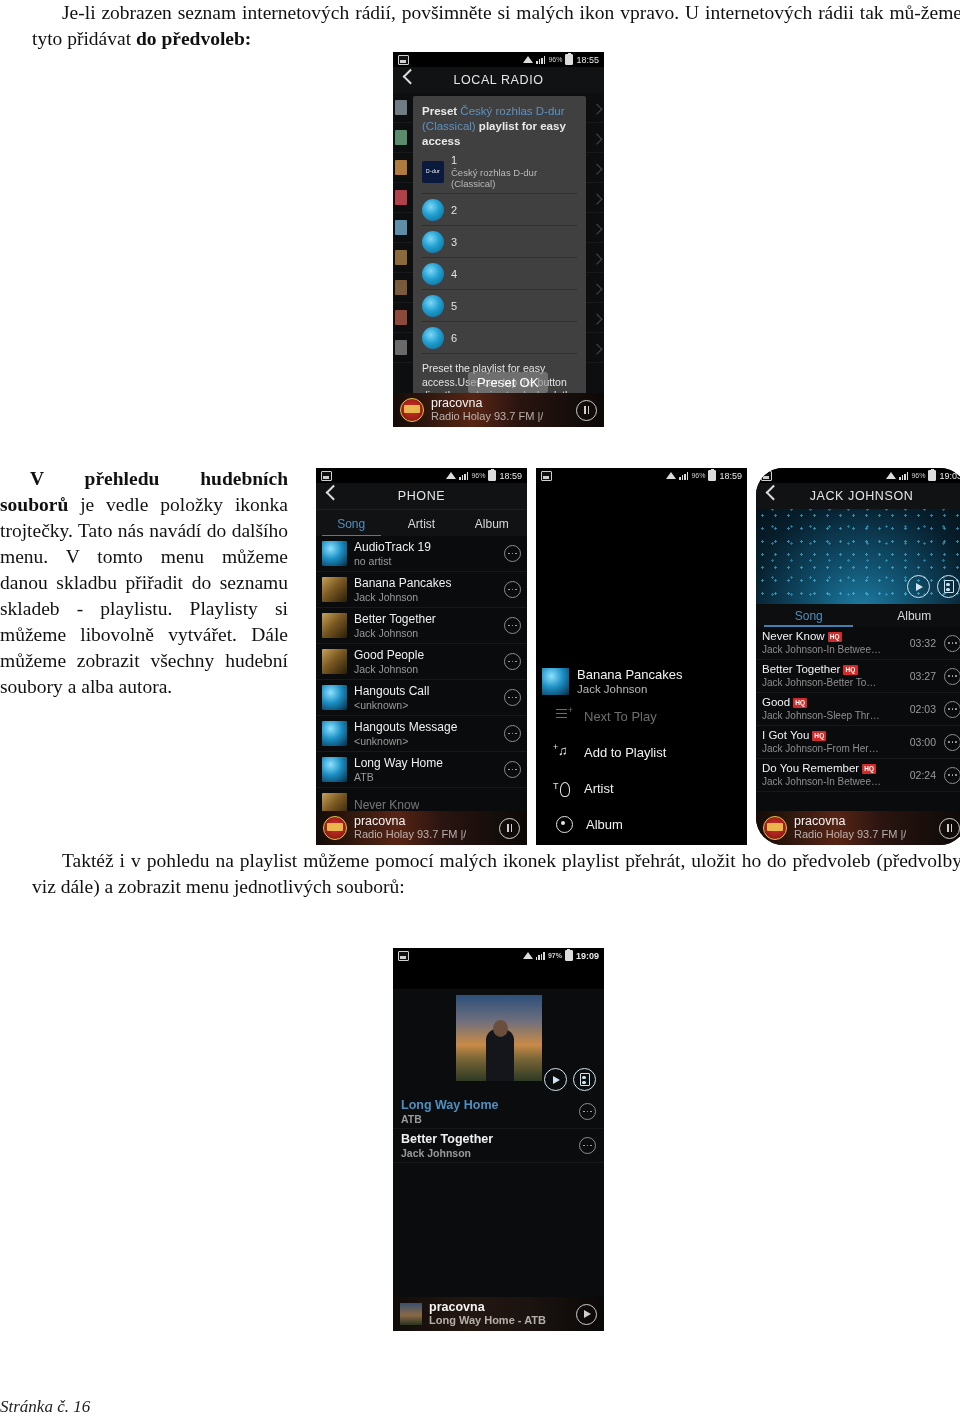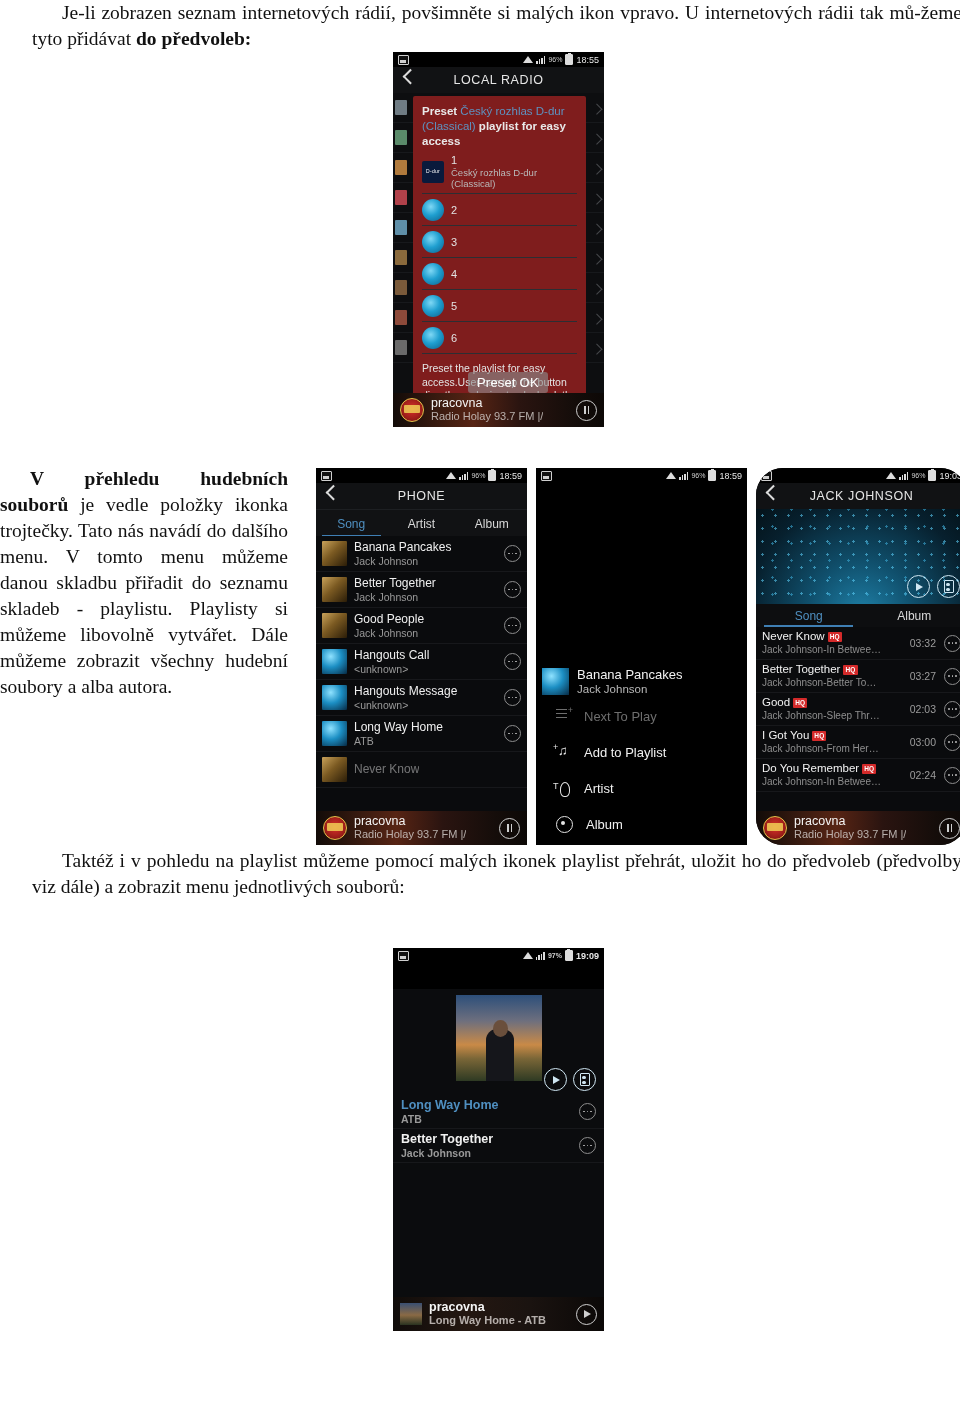--- a/index.html
+++ b/index.html
@@ -74,21 +74,21 @@
   .play-g{width:0;height:0;border-left:7px solid #cfcfcf;border-top:4.5px solid transparent;
           border-bottom:4.5px solid transparent;margin-left:2px;}
 
   
   #shot-local-radio{left:374px;top:52px;width:211px;height:375px;}
   .lr-body{position:absolute;left:0;right:0;top:41px;bottom:0;background:#0d0e10;}
   .lr-bgrow{position:relative;height:29px;border-bottom:1px solid #17191c;display:flex;align-items:center;}
   .lr-bgchip{width:12px;height:15px;margin-left:2px;border-radius:1px;}
   .lr-arrow{position:absolute;right:6px;top:50%;transform:translateY(-50%);
             width:7px;height:7px;border-right:1.4px solid #46484b;border-top:1.4px solid #46484b;rotate:45deg;}
-  .lr-overlay{position:absolute;left:20px;right:18px;top:44px;background:#7f1d1d;
+  .lr-overlay{position:absolute;left:20px;right:18px;top:44px;background:#404040;
               border-radius:2px;padding:8px 9px 0 9px;box-sizing:border-box;}
   .lr-ovl-head{font-size:11.5px;line-height:15px;color:#e9e9e9;font-weight:bold;}
   .lr-ovl-head .blue{color:#5e92c0;font-weight:normal;}
   .lr-item{display:flex;align-items:center;gap:7px;padding:5px 0 4px 0;border-bottom:1px solid #2c2e33;}
   .lr-thumb{width:22px;height:22px;border-radius:50%;flex:0 0 auto;
             background:radial-gradient(circle at 40% 35%,#7fd8f5 0%,#1f9fd0 45%,#0c5f8a 100%);}
   .lr-thumb.sq{border-radius:2px;background:#0a1a3c;position:relative;overflow:hidden;}
   .lr-thumb.sq::after{content:"D-dur";position:absolute;left:4px;top:7px;color:#fff;font-size:5px;letter-spacing:.3px;}
   .lr-num{color:#e2e2e2;font-size:11px;line-height:12px;}
   .lr-sub{color:#b9b9b9;font-size:9.5px;line-height:11px;margin-top:1px;}
@@ -336,20 +336,32 @@
       <span class="backarrow"></span>
       <span class="shot-title">PHONE</span>
     </div>
     <div class="tabs">
       <span class="tab active">Song</span>
       <span class="tab">Artist</span>
       <span class="tab">Album</span>
     </div>
     <div class="songlist">
       <div class="song">
+        <span class="art blue"></span>
+        <span class="meta">
+          <span class="t" style="display:block">AudioTrack 19</span>
+          <span class="a" style="display:block">no artist</span>
+        </span>
+        <span class="dots">
+            <i></i>
+            <i></i>
+            <i></i>
+          </span>
+      </div>
+      <div class="song">
         <span class="art cover"></span>
         <span class="meta">
           <span class="t" style="display:block">Banana Pancakes</span>
           <span class="a" style="display:block">Jack Johnson</span>
         </span>
         <span class="dots">
             <i></i>
             <i></i>
             <i></i>
           </span>
@@ -675,14 +687,15 @@
       <span class="np-text">
         <span class="np-title" style="display:block">pracovna</span>
         <span class="np-sub" style="display:block">Long Way Home - ATB</span>
       </span>
       <span class="np-btn">
           <span class="play-g"></span>
         </span>
     </div>
   </div>
 
+  <div id="footer">Stránka č. 16</div>
 
 </div>
 
 </body></html>

